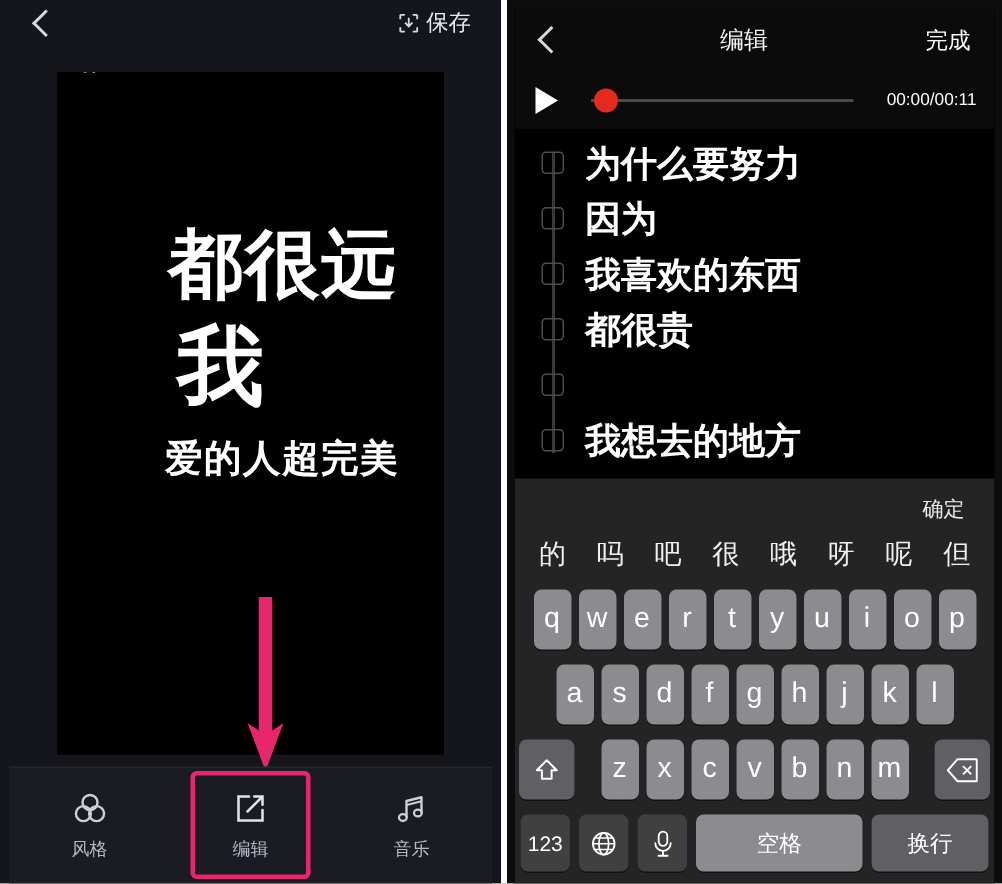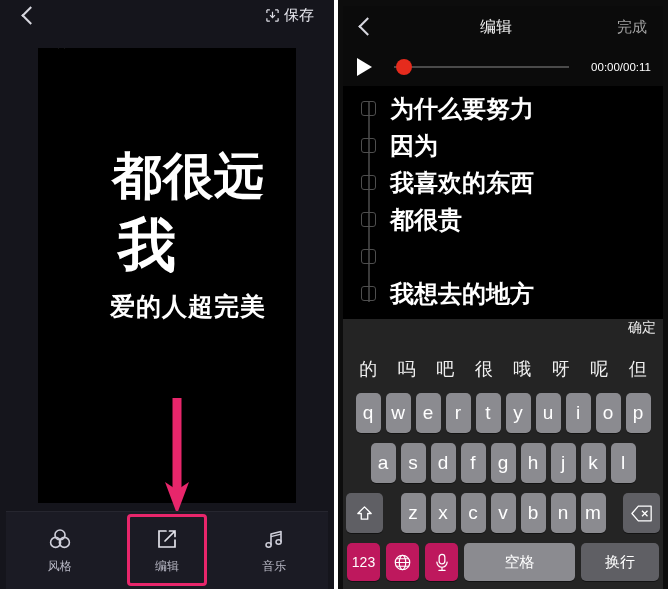--- a/index.html
+++ b/index.html
@@ -119,21 +119,21 @@
   .phone-right{
     position:relative; width:320px; height:583px;
     background:#000000; overflow:hidden;
   }
   .rp-header{
     height:42px; display:flex; align-items:center; justify-content:space-between;
     padding:0 16px 0 12px;
     background:#0b0b0b;
   }
   .rp-title{ color:#f2f2f2; font-size:16px; font-weight:400; }
-  .rp-done{ color:#a3a3a3; font-size:15px; cursor:pointer; }
+  .rp-done{ color:#ffffff; font-size:15px; cursor:pointer; }
 
   .player-bar{
     height:38px; display:flex; align-items:center; gap:22px;
     padding:0 12px 0 14px; background:#0b0b0b;
   }
   .play-tri{
     width:0;height:0;
     border-left:15px solid #ffffff;
     border-top:9px solid transparent;
     border-bottom:9px solid transparent;
@@ -168,42 +168,42 @@
     position:absolute; left:25px; top:16px; width:1.5px; height:200px;
     background:#3a3a3a; z-index:1;
   }
 
   
   .keyboard{
     position:absolute; left:0; bottom:0; width:320px; height:270px;
     background:#242424;
   }
   .kb-confirm-row{
-    height:30px; display:flex; align-items:flex-start; justify-content:flex-end;
-    padding-right:7px;
+    height:30px; display:flex; align-items:flex-end; justify-content:flex-end;
+    padding-right:20px;
   }
   .kb-confirm{ color:#eaeaea; font-size:14px; cursor:pointer; }
   .cand-row{
     height:40px; display:flex; align-items:center; justify-content:space-around;
     padding:0 6px;
   }
   .cand{ color:#f0f0f0; font-size:18px; cursor:pointer; }
 
   .krow{ display:flex; justify-content:center; gap:5px; margin-bottom:10px; padding:0 3px; }
   .krow.r1{ margin-top:4px; }
   .key{
     height:40px; border-radius:5px; background:#8b8b90;
     color:#ffffff; font-size:19px;
     display:flex; align-items:center; justify-content:center;
     cursor:pointer; flex:0 0 auto;
     box-shadow:0 1px 0 rgba(0,0,0,.45);
   }
   .k-letter{ width:25px; }
   .k-wide{ width:37px; background:#5f5f64; }
-  .k-fn{ width:33px; height:38px; background:#be185d; border-radius:5px; }
+  .k-fn{ width:33px; height:38px; background:#404040; border-radius:5px; }
   .k-space{ flex:1 1 auto; background:#8b8b90; height:38px; font-size:15px; }
   .k-return{ width:78px; background:#5f5f64; height:38px; font-size:15px; }
   .krow.r2{ padding:0 12px; }
   .krow.r3{ padding:0 3px; justify-content:space-between; }
   .krow.r4{ padding:0 4px; gap:6px; margin-bottom:6px; align-items:center; }
   .zxc-group{ display:flex; gap:5px; }
 </style>
 </head>
 <body>
 

